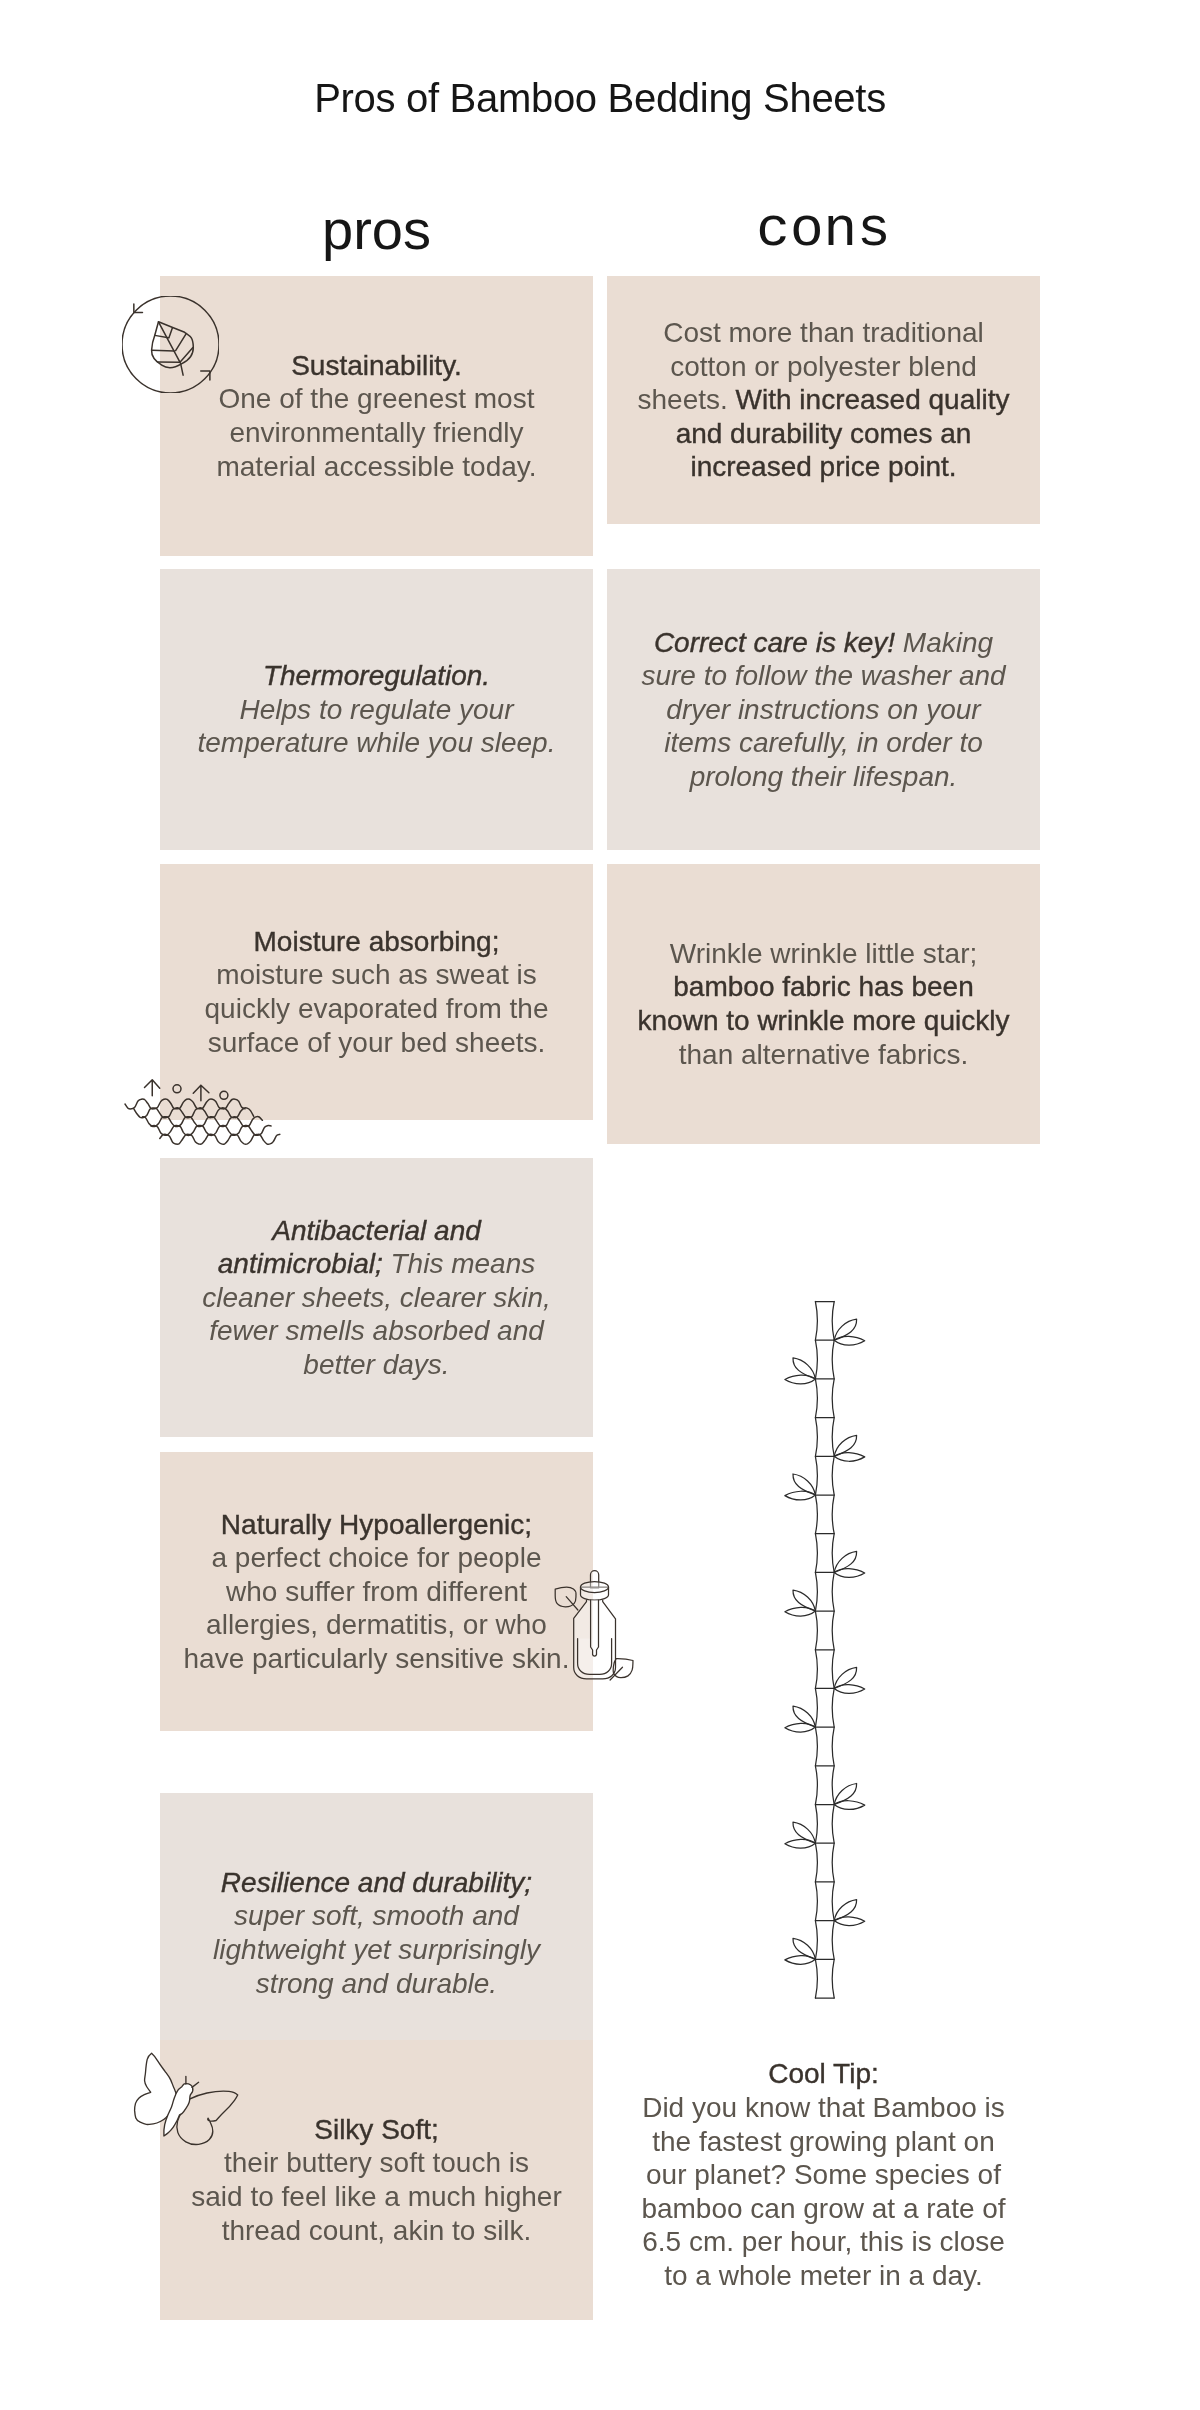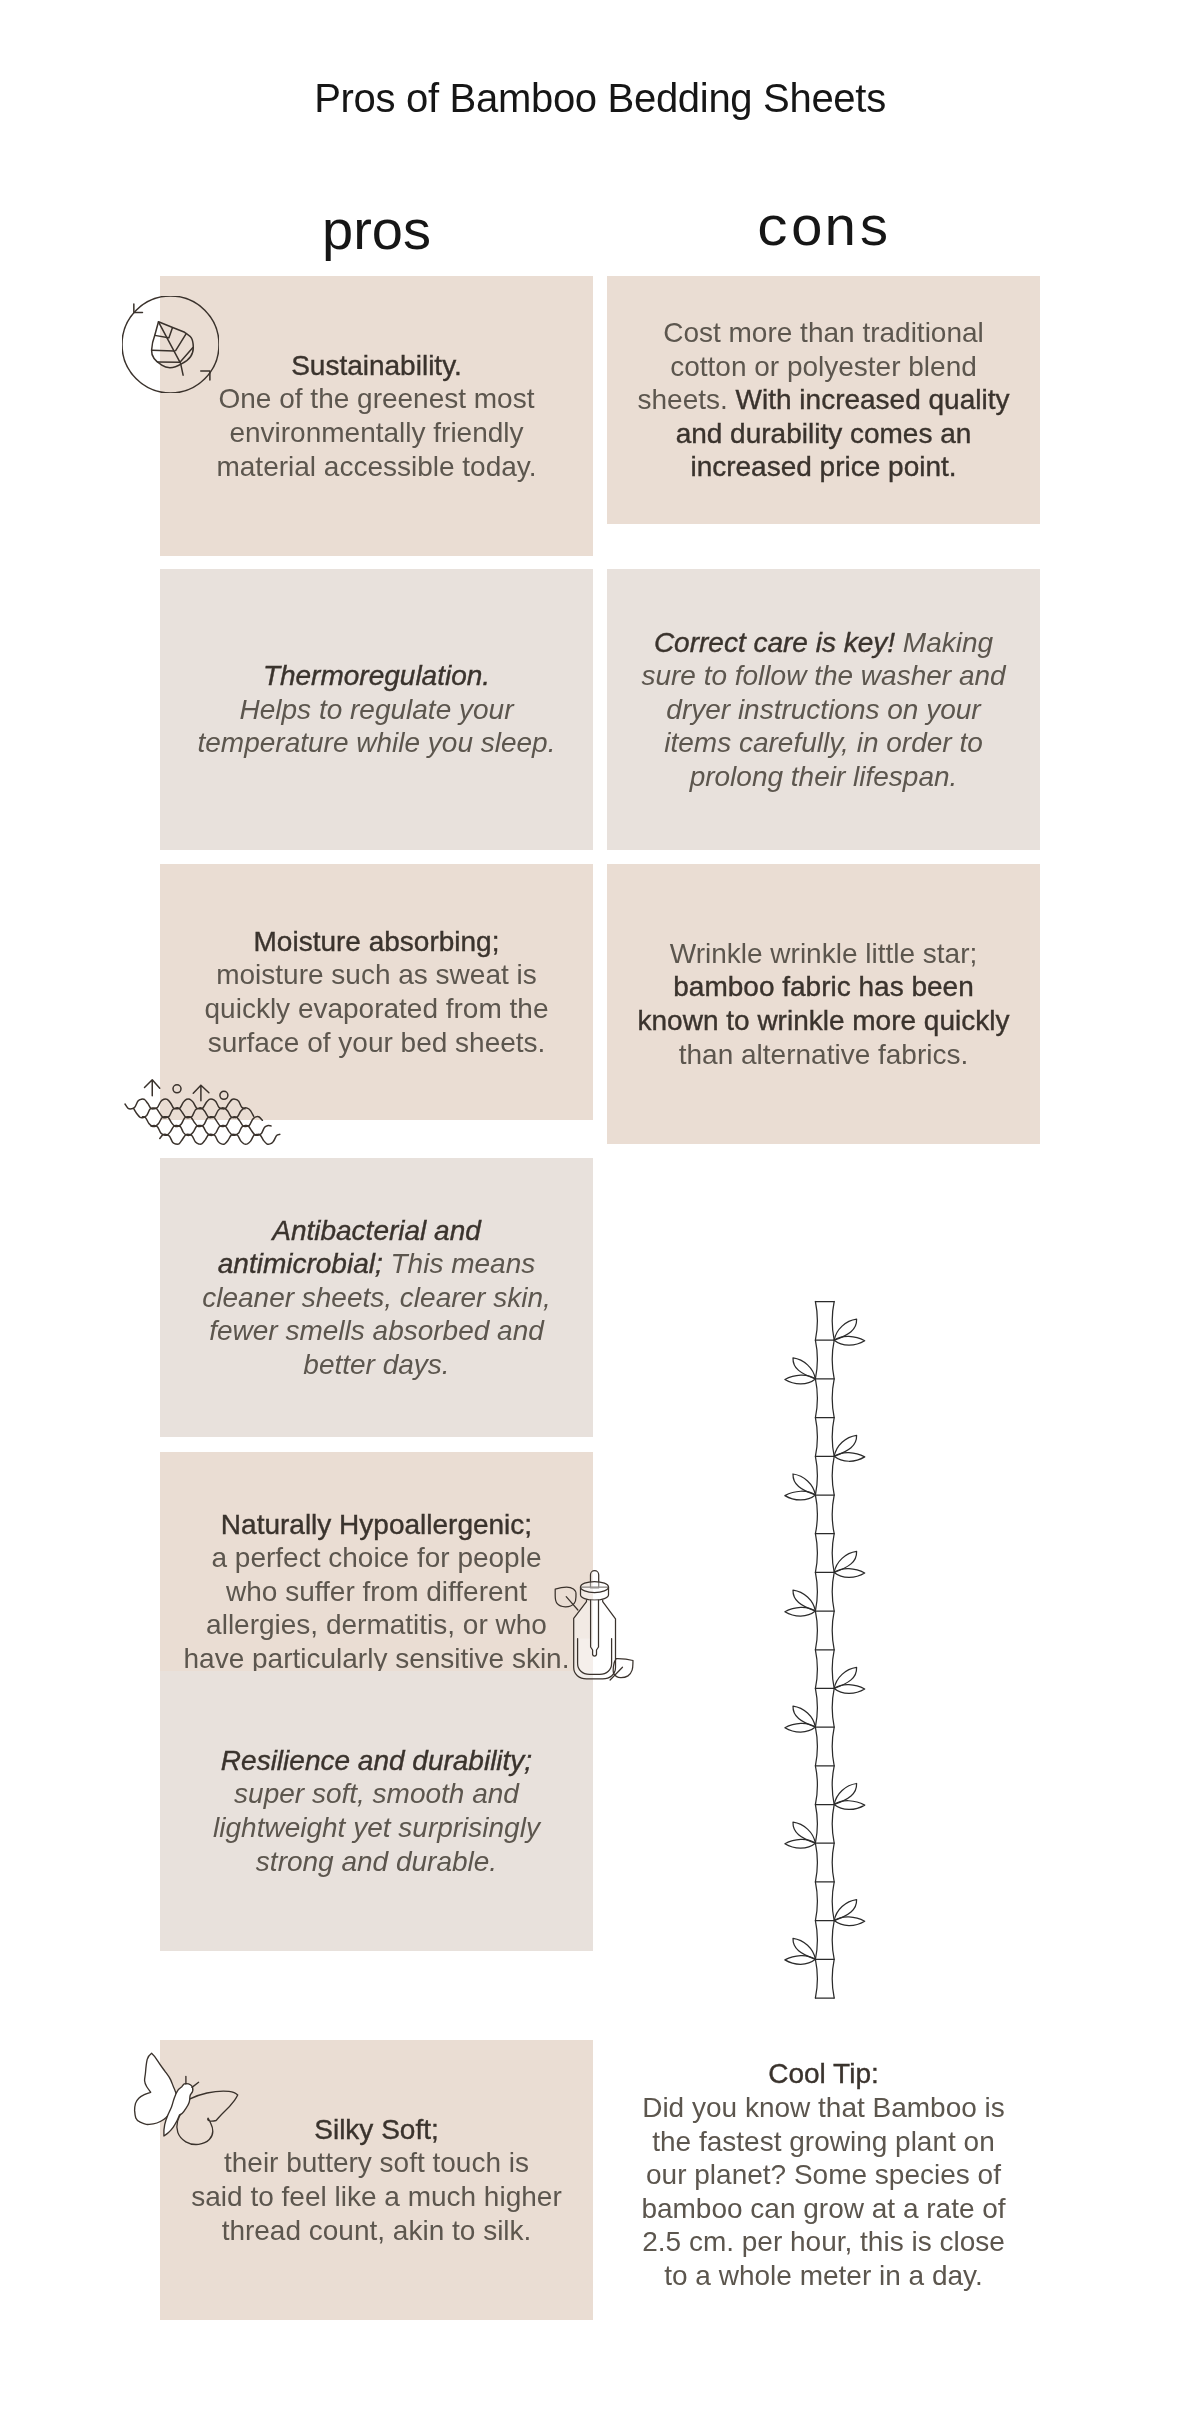--- a/index.html
+++ b/index.html
@@ -72,21 +72,21 @@
 </div>
 <div class="card beige" style="left:160px;top:1452px;height:279px">
 <div class="txt">
       <span class="txtline"><b>Naturally Hypoallergenic;</b></span>
       <span class="txtline"><span>a perfect choice for people</span></span>
       <span class="txtline"><span>who suffer from different</span></span>
       <span class="txtline"><span>allergies, dermatitis, or who</span></span>
       <span class="txtline"><span>have particularly sensitive skin.</span></span>
     </div>
 </div>
-<div class="card grey" style="left:160px;top:1671px;height:280px">
+<div class="card grey" style="left:160px;top:1793px;height:280px">
 <div class="txt">
       <span class="txtline"><b>Resilience and durability;</b></span>
       <span class="txtline"><span>super soft, smooth and</span></span>
       <span class="txtline"><span>lightweight yet surprisingly</span></span>
       <span class="txtline"><span>strong and durable.</span></span>
     </div>
 </div>
 <div class="card beige" style="left:160px;top:2040px;height:280px">
 <div class="txt">
       <span class="txtline"><b>Silky Soft;</b></span>
@@ -121,21 +121,21 @@
       <span class="txtline"><span>than alternative fabrics.</span></span>
     </div>
 </div>
 <div class="card" style="left:607px;top:2035px;height:280px">
 <div class="txt">
       <span class="txtline"><b>Cool Tip:</b></span>
       <span class="txtline"><span>Did you know that Bamboo is</span></span>
       <span class="txtline"><span>the fastest growing plant on</span></span>
       <span class="txtline"><span>our planet? Some species of</span></span>
       <span class="txtline"><span>bamboo can grow at a rate of</span></span>
-      <span class="txtline"><span>2.5 cm. per hour, this is close</span></span>
+      <span class="txtline"><span>6.5 cm. per hour, this is close</span></span>
       <span class="txtline"><span>to a whole meter in a day.</span></span>
     </div>
 </div>
 <div class="icon" style="left:121.5px;top:296px">
 <svg width="97" height="97" viewBox="0 0 100 100" fill="none" stroke="#3A322C" stroke-width="1.55" stroke-linecap="round" stroke-linejoin="round">
 <circle cx="50" cy="50" r="50"></circle>
 <path d="M12.2 8.2 L12.2 17 L21.1 17"></path>
 <path d="M90.6 86.6 L90.6 77.2 L81.2 77.2"></path>
 <path d="M37.6 26.6 L52.9 32.7 L64.6 37.4 C69.4 41 73.2 41.5 73.5 52.4 C73.7 60 69.3 66.5 61.2 70 C55 73.8 47.5 75.6 41 71.3 C35 67.6 30.2 62 30.5 55.9 C30.8 50.4 32 45 33.8 40.4 Z"></path>
 <path d="M37.6 26.6 L60.4 69.4 L63 81.6"></path>

